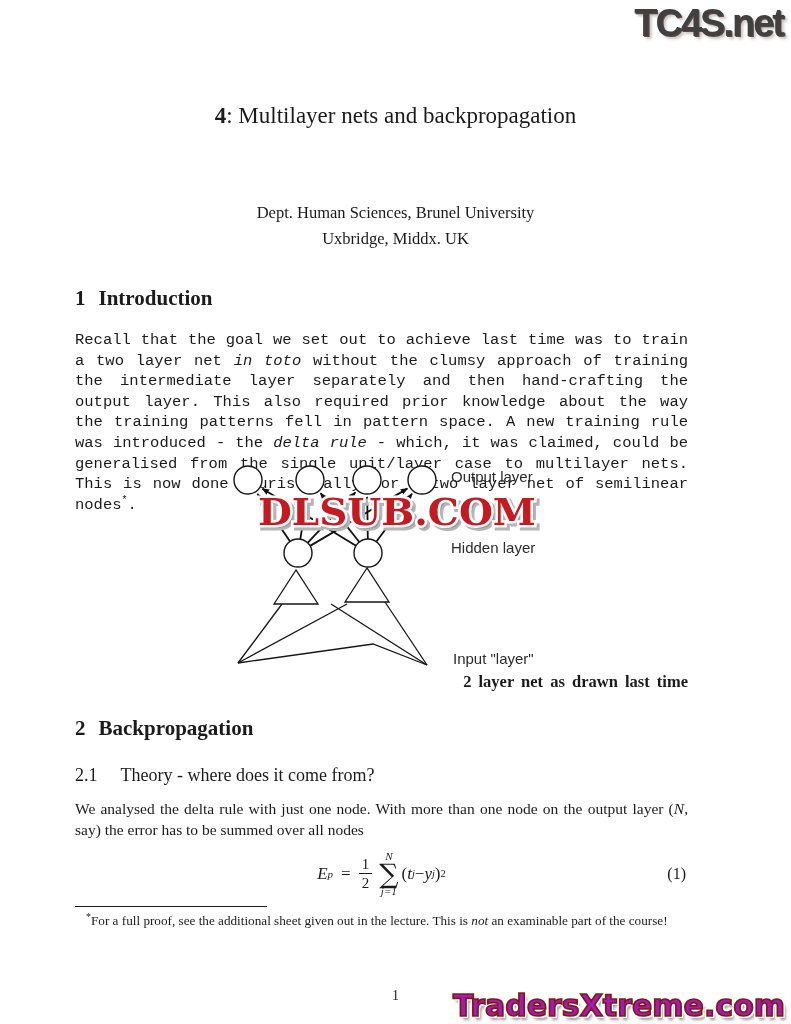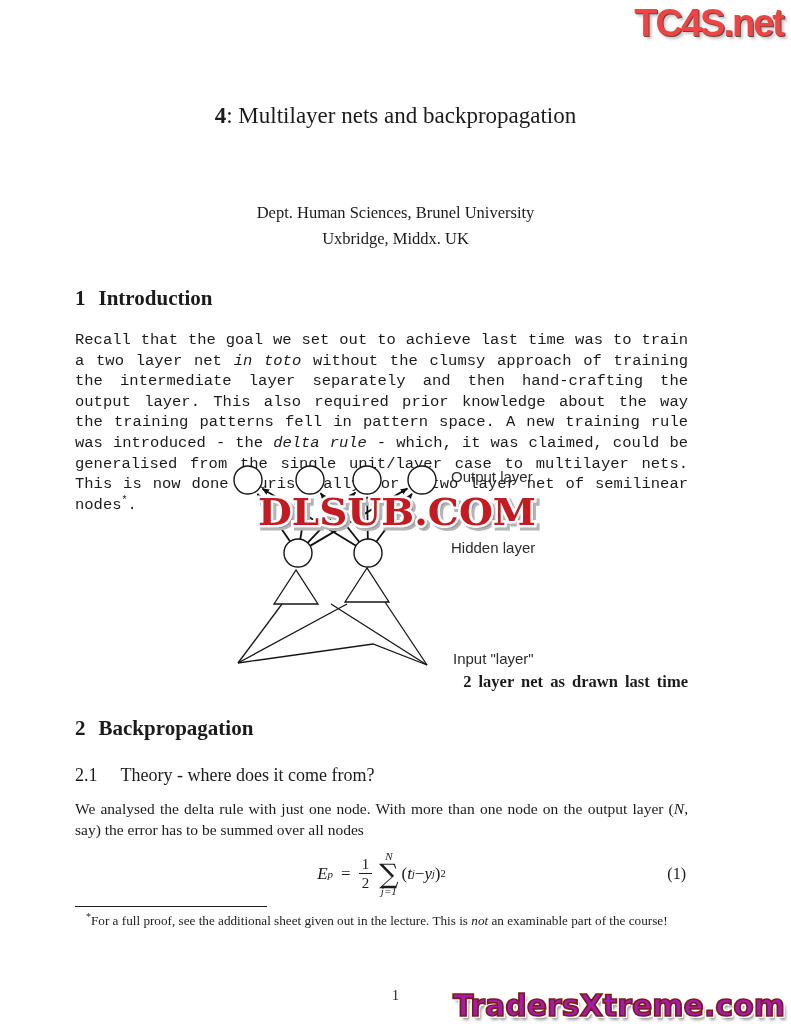--- a/index.html
+++ b/index.html
@@ -6,21 +6,21 @@
   body { margin: 0; background: #777; }
   .page {
     position: relative; width: 791px; height: 1024px; margin: 0 auto;
     background: #fff; color: #1b1b1b; overflow: hidden;
     font-family: "Liberation Serif", serif;
   }
   
   .tc4s {
     position: absolute; top: 2px; right: 8px;
     font-family: "Liberation Sans", sans-serif; font-weight: 700;
-    font-size: 38px; letter-spacing: -2px; color: #ef4444;
+    font-size: 38px; letter-spacing: -2px; color: #404040;
     text-shadow: 1px 1px 0 #5f4a47, 3px 3px 3px #c7c2c1;
   }
   .traders {
     position: absolute; bottom: 1px; right: 6px;
     font-family: "DejaVu Sans", sans-serif; font-weight: bold;
     font-size: 30px; color: #a21caf; -webkit-text-stroke: 1.7px #7e1a14;
     text-shadow: -2px -2px 0 #fff, 2px -2px 0 #fff, -2px 2px 0 #fff, 2px 2px 0 #fff,
                  3px 4px 3px rgba(70,70,70,.55);
   }
   

